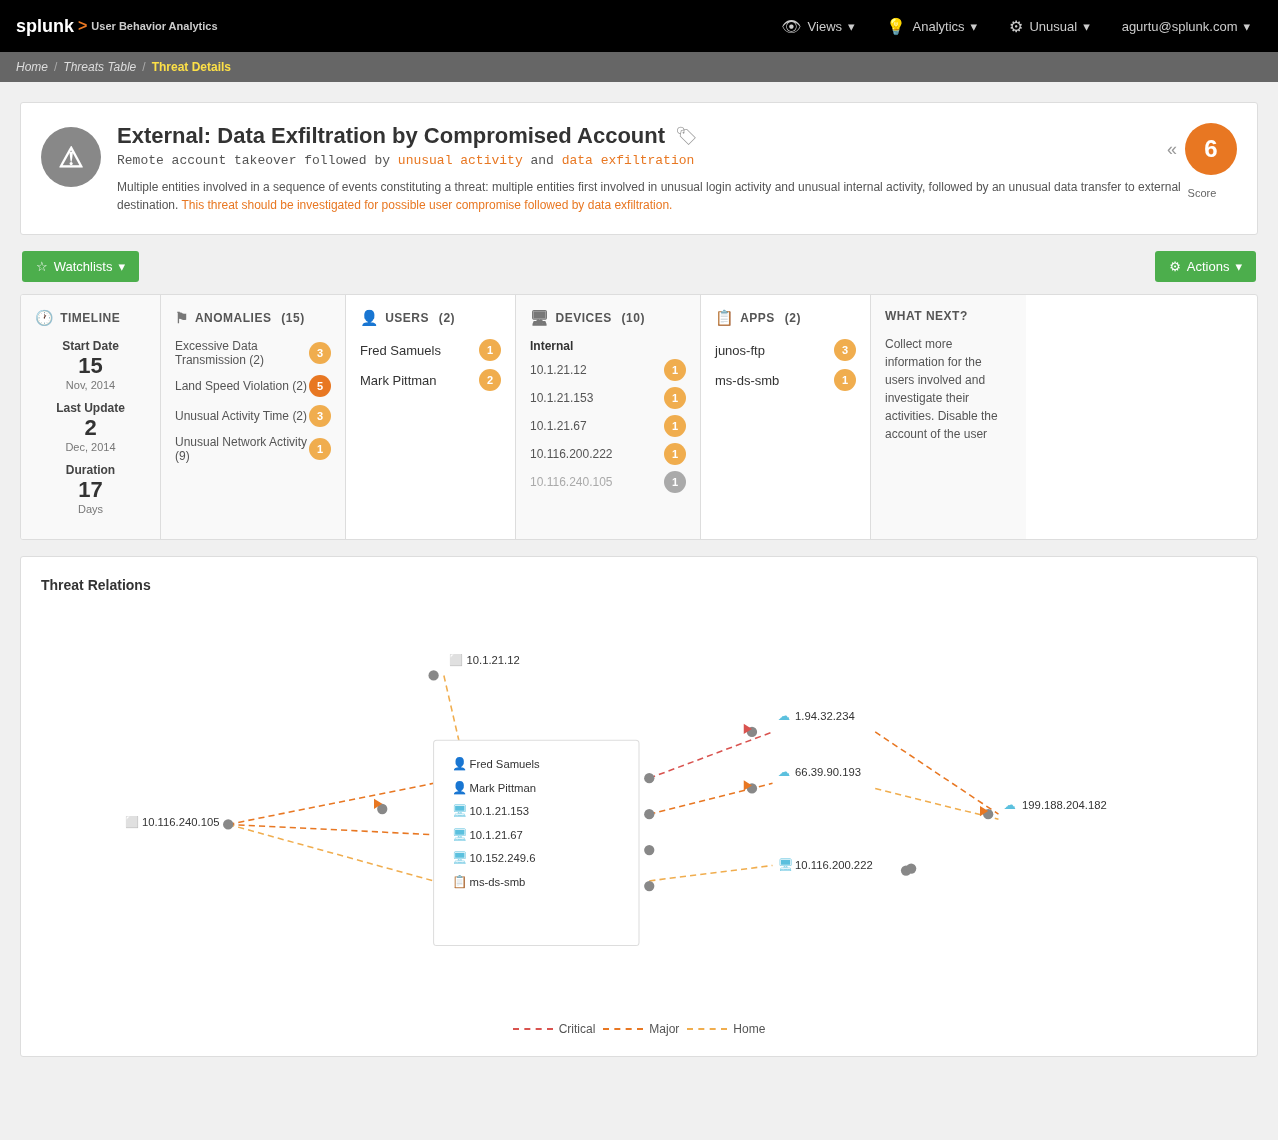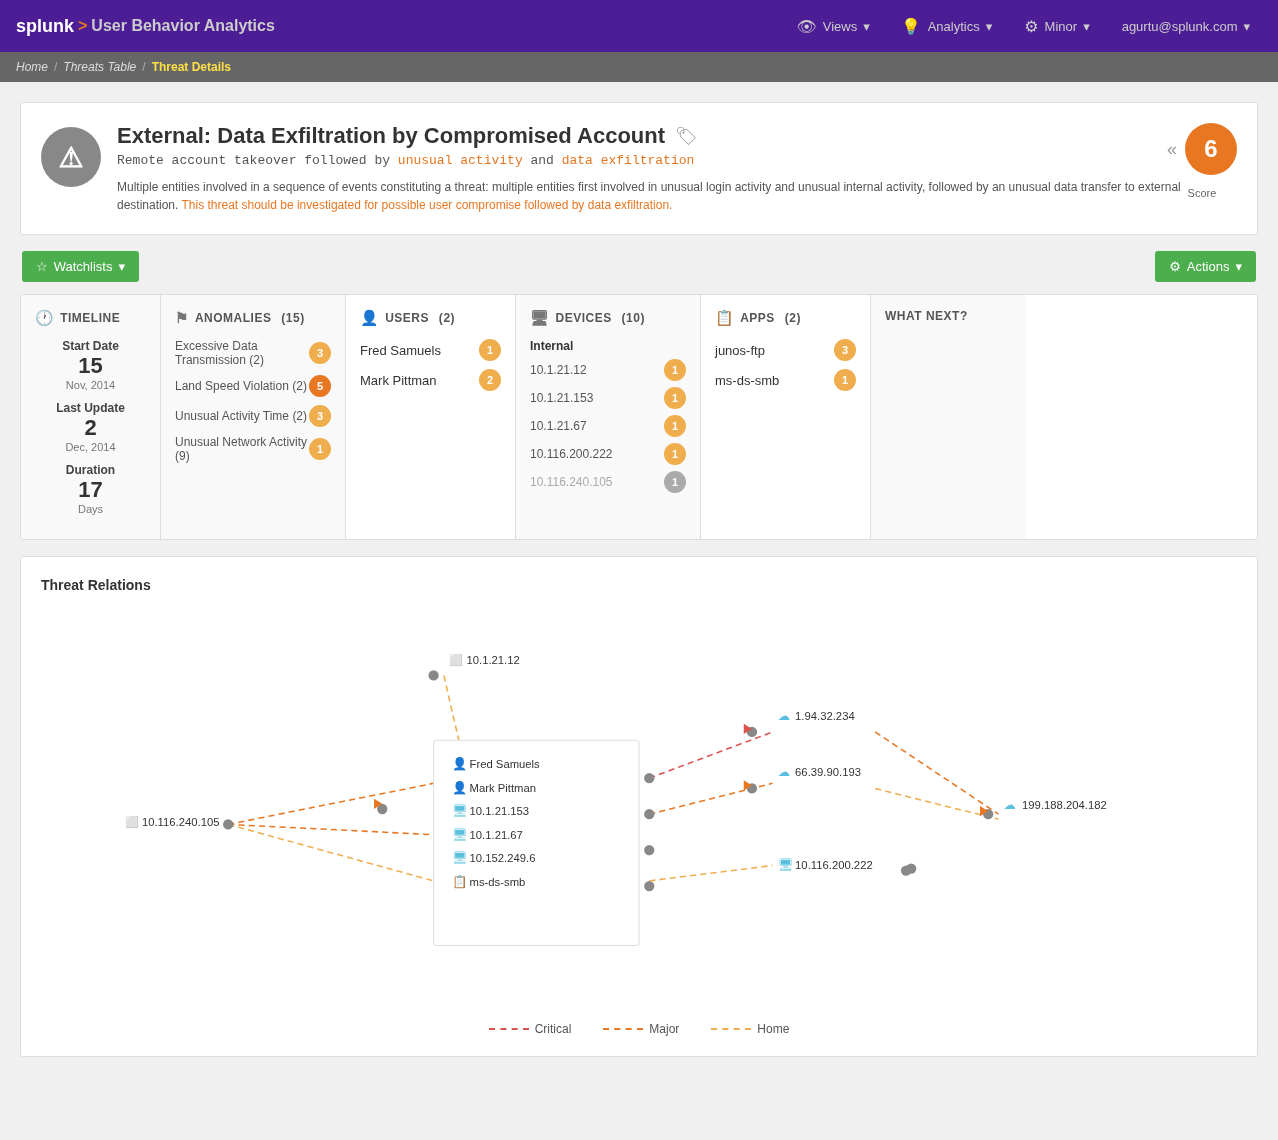--- a/index.html
+++ b/index.html
@@ -1,38 +1,38 @@
 <!DOCTYPE html>
 <html><head>
   <meta charset="utf-8">
   <style>
     * { box-sizing: border-box; margin: 0; padding: 0; }
     body { font-family: Arial, sans-serif; font-size: 13px; background: #f0f0f0; color: #333; }
 
     
     .top-nav {
-      background: #4c1d95;
+      background: #000000;
       color: #fff;
       display: flex;
       align-items: center;
       height: 52px;
       padding: 0 16px;
       gap: 24px;
     }
     .nav-logo {
       display: flex;
       align-items: center;
       font-size: 15px;
       font-weight: bold;
       color: #fff;
       margin-right: 24px;
     }
     .nav-logo .splunk-text { color: #fff; font-weight: bold; font-size: 18px; }
     .nav-logo .nav-arrow { color: #e87722; margin: 0 4px; font-size: 16px; }
-    .nav-logo .app-name { color: #ccc; font-size: 16px; }
+    .nav-logo .app-name { color: #ccc; font-size: 11px; }
     .nav-links { display: flex; align-items: center; gap: 8px; margin-left: auto; }
     .nav-item {
       display: flex; align-items: center; gap: 6px;
       color: #ccc; padding: 6px 12px; cursor: pointer;
       font-size: 13px; border-radius: 3px;
     }
     .nav-icon { font-size: 16px; }
 
     
     .breadcrumb {
@@ -255,21 +255,21 @@
     }
 
     
     .tr-svg { width: 100%; height: 380px; }
 
     
     .tr-legend {
       display: flex;
       align-items: center;
       justify-content: center;
-      gap: 32px;
+      gap: 8px;
       margin-top: 10px;
     }
     .legend-item { display: flex; align-items: center; gap: 6px; font-size: 12px; color: #555; }
     .legend-line {
       width: 40px; height: 2px;
       border-top: 2px dashed;
     }
     .legend-critical { border-color: #d9534f; }
     .legend-major { border-color: #e87722; }
     .legend-minor { border-color: #f0ad4e; }
@@ -289,21 +289,21 @@
       <span>Views</span>
       <span>▾</span>
     </div>
     <div class="nav-item">
       <span class="nav-icon">💡</span>
       <span>Analytics</span>
       <span>▾</span>
     </div>
     <div class="nav-item">
       <span class="nav-icon">⚙</span>
-      <span>Minor</span>
+      <span>Unusual</span>
       <span>▾</span>
     </div>
     <div class="nav-item">
       <span>agurtu@splunk.com</span>
       <span>▾</span>
     </div>
   </div>
 </nav>
 
 <div class="breadcrumb">
@@ -462,20 +462,21 @@
       <div class="app-row">
         <span class="app-name">ms-ds-smb</span>
         <span class="badge badge-yellow">1</span>
       </div>
     </div>
 
     <div class="panel" style="flex:0 0 155px; background:#f9f9f9;">
       <div class="panel-header">
         <span>WHAT NEXT?</span>
       </div>
+      <div class="what-next-text">Collect more information for the users involved and investigate their activities. Disable the account of the user</div>
     </div>
 
   </div>
 
   <div class="threat-relations-section">
     <div class="tr-title">Threat Relations</div>
     <div class="tr-diagram">
       <svg class="tr-svg" viewBox="0 0 1060 370">
 
         <line x1="130" y1="200" x2="330" y2="160" stroke="#e87722" stroke-width="1.5" stroke-dasharray="6,4"></line>

